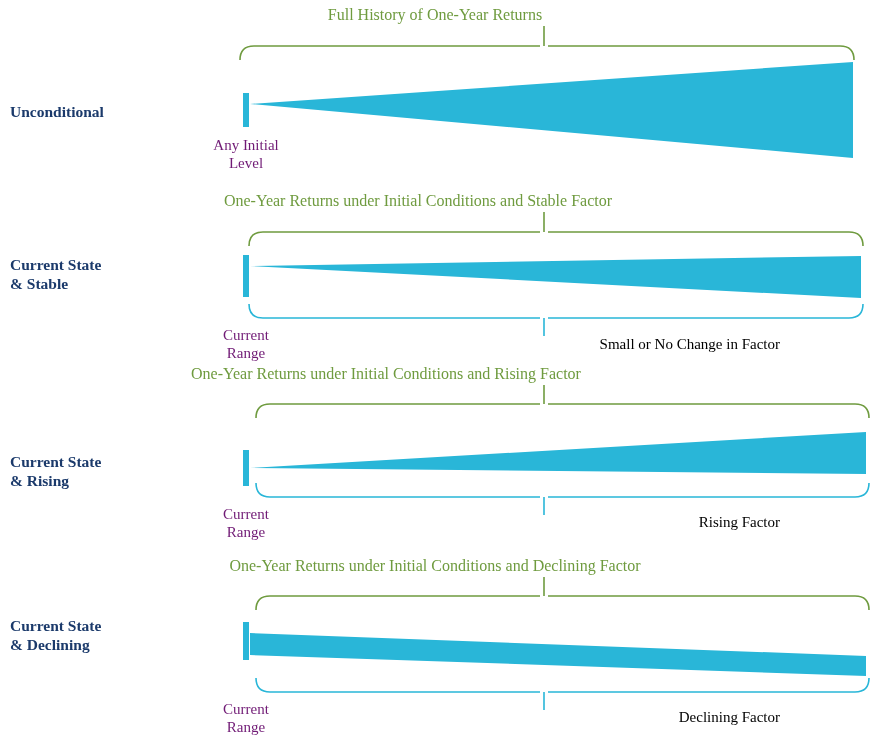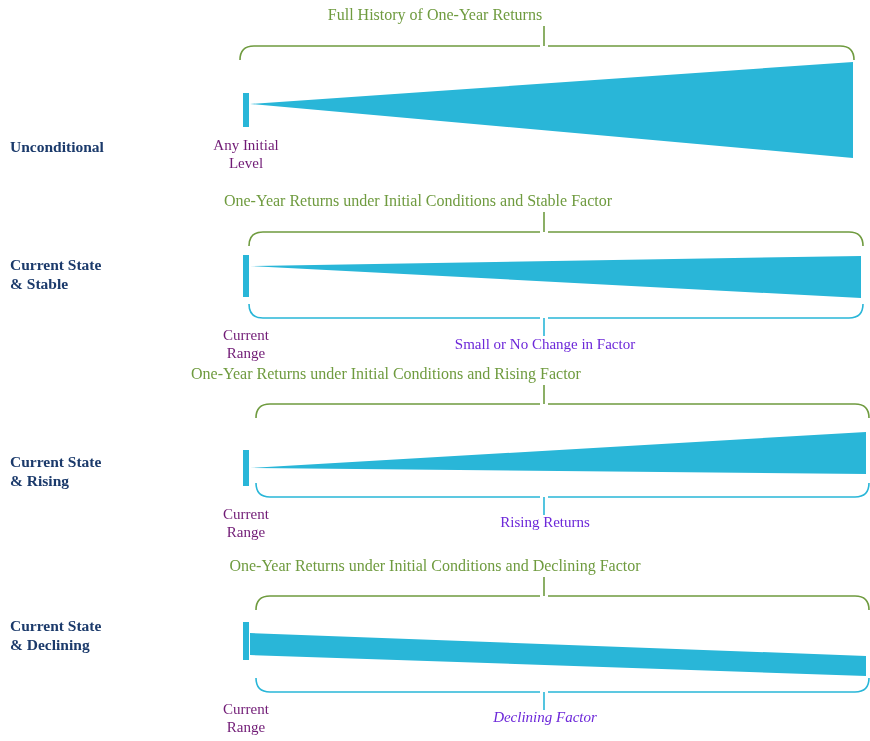--- a/index.html
+++ b/index.html
@@ -33,24 +33,24 @@
   .top-caption {
     position: absolute;
     color: #6f9b3f;
     font-family: "Liberation Serif", serif;
     font-size: 16px;
     text-align: center;
     white-space: nowrap;
   }
   .bottom-caption {
     position: absolute;
-    color: #6d28d9;
+    color: #000000;
     font-family: "Liberation Serif", serif;
     font-size: 15px;
-    text-align: center;
+    text-align: right;
     white-space: nowrap;
   }
   .initial-label {
     position: absolute;
     color: #701a75;
     font-family: Liberation Serif, serif;
     font-size: 15px;
     line-height: 18px;
     text-align: center;
     white-space: pre-line;
@@ -111,34 +111,34 @@
     <rect x="243" y="622" width="6" height="38" fill="#29b6d8"></rect>
     <path d="M250,633 L866,656 L866,676 L250,655 Z" fill="#29b6d8"></path>
 
   </svg>
 
   <div class="top-caption" style="left:0; top:6px; width:870px;">Full History of One-Year Returns</div>
   <div class="top-caption" style="left:0; top:192px; width:836px;">One-Year Returns under Initial Conditions and Stable Factor</div>
   <div class="top-caption" style="left:0; top:365px; width:772px;">One-Year Returns under Initial Conditions and Rising Factor</div>
   <div class="top-caption" style="left:0; top:557px; width:870px;">One-Year Returns under Initial Conditions and Declining Factor</div>
 
-  <div class="row-label" style="left:10px; top:102px; width:175px;margin-top:35px;">Unconditional</div>
+  <div class="row-label" style="left:10px; top:102px; width:175px;">Unconditional</div>
   <div class="row-label" style="left:10px; top:255px; width:175px;">Current State
 &amp; Stable</div>
   <div class="row-label" style="left:10px; top:452px; width:175px;">Current State
 &amp; Rising</div>
   <div class="row-label" style="left:10px; top:616px; width:175px;">Current State
 &amp; Declining</div>
 
   <div class="initial-label" style="left:186px; top:136px; width:120px;">Any Initial
 Level</div>
   <div class="initial-label" style="left:186px; top:326px; width:120px;">Current
 Range</div>
   <div class="initial-label" style="left:186px; top:505px; width:120px;">Current
 Range</div>
   <div class="initial-label" style="left:186px; top:700px; width:120px;">Current
 Range</div>
 
   <div class="bottom-caption" style="left:310px; top:336px; width:470px;">Small or No Change in Factor</div>
-  <div class="bottom-caption" style="left:310px; top:514px; width:470px;">Rising Returns</div>
-  <div class="bottom-caption" style="left:310px; top:709px; width:470px;font-style:italic;">Declining Factor</div>
+  <div class="bottom-caption" style="left:310px; top:514px; width:470px;">Rising Factor</div>
+  <div class="bottom-caption" style="left:310px; top:709px; width:470px;">Declining Factor</div>
 
 </div>
 
 </body></html>

